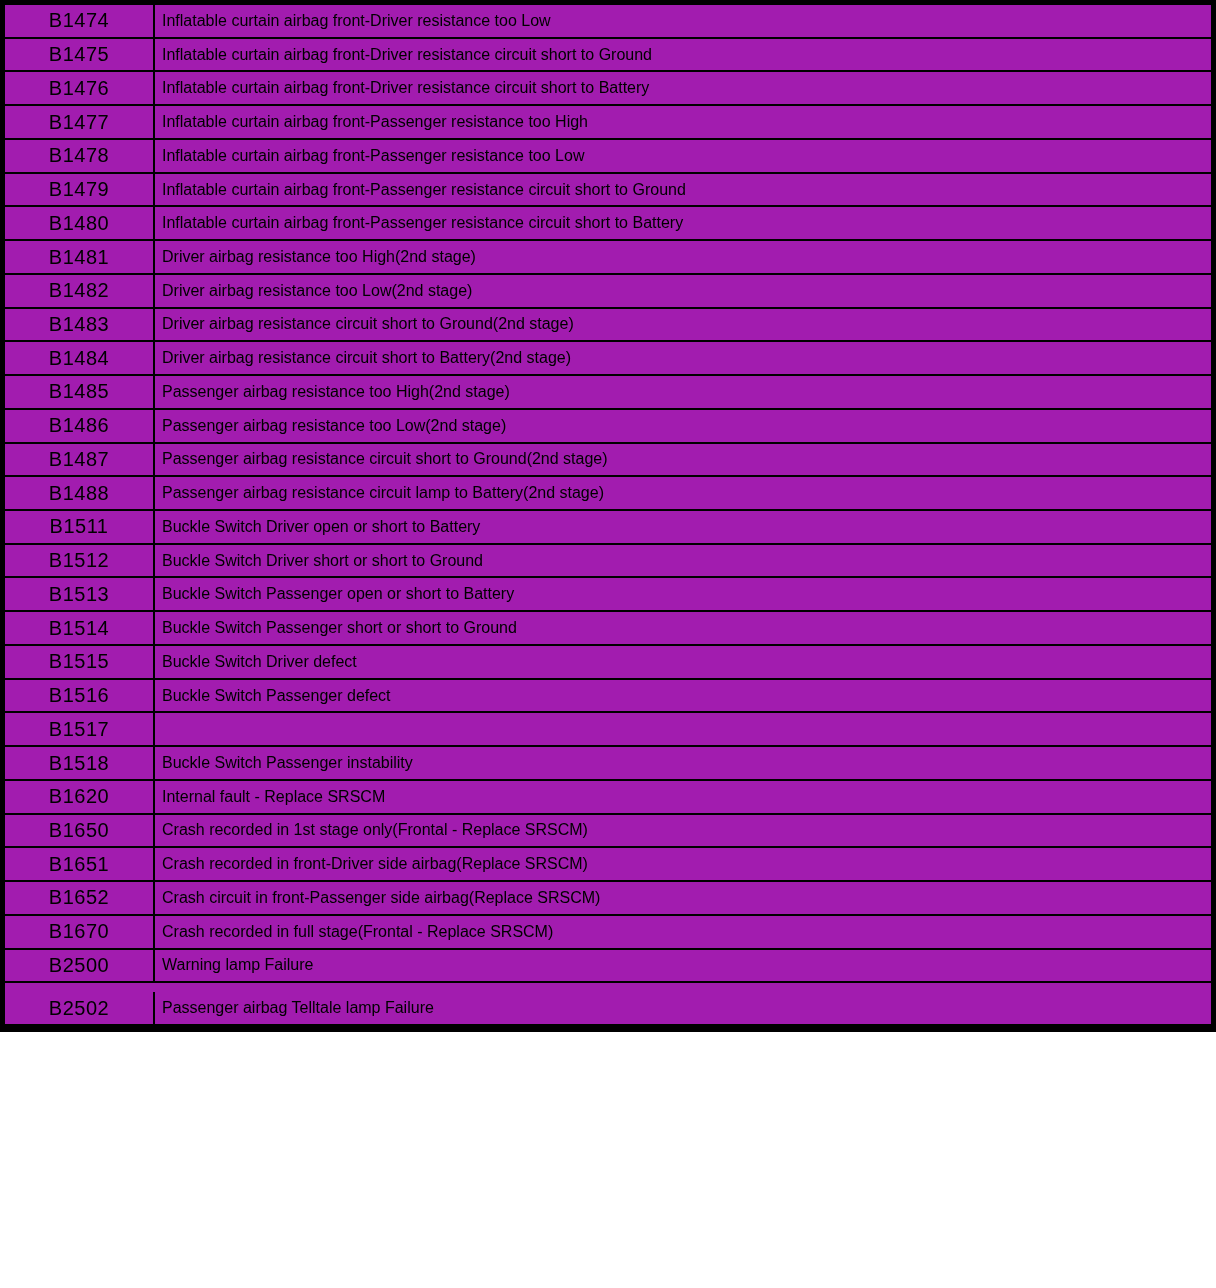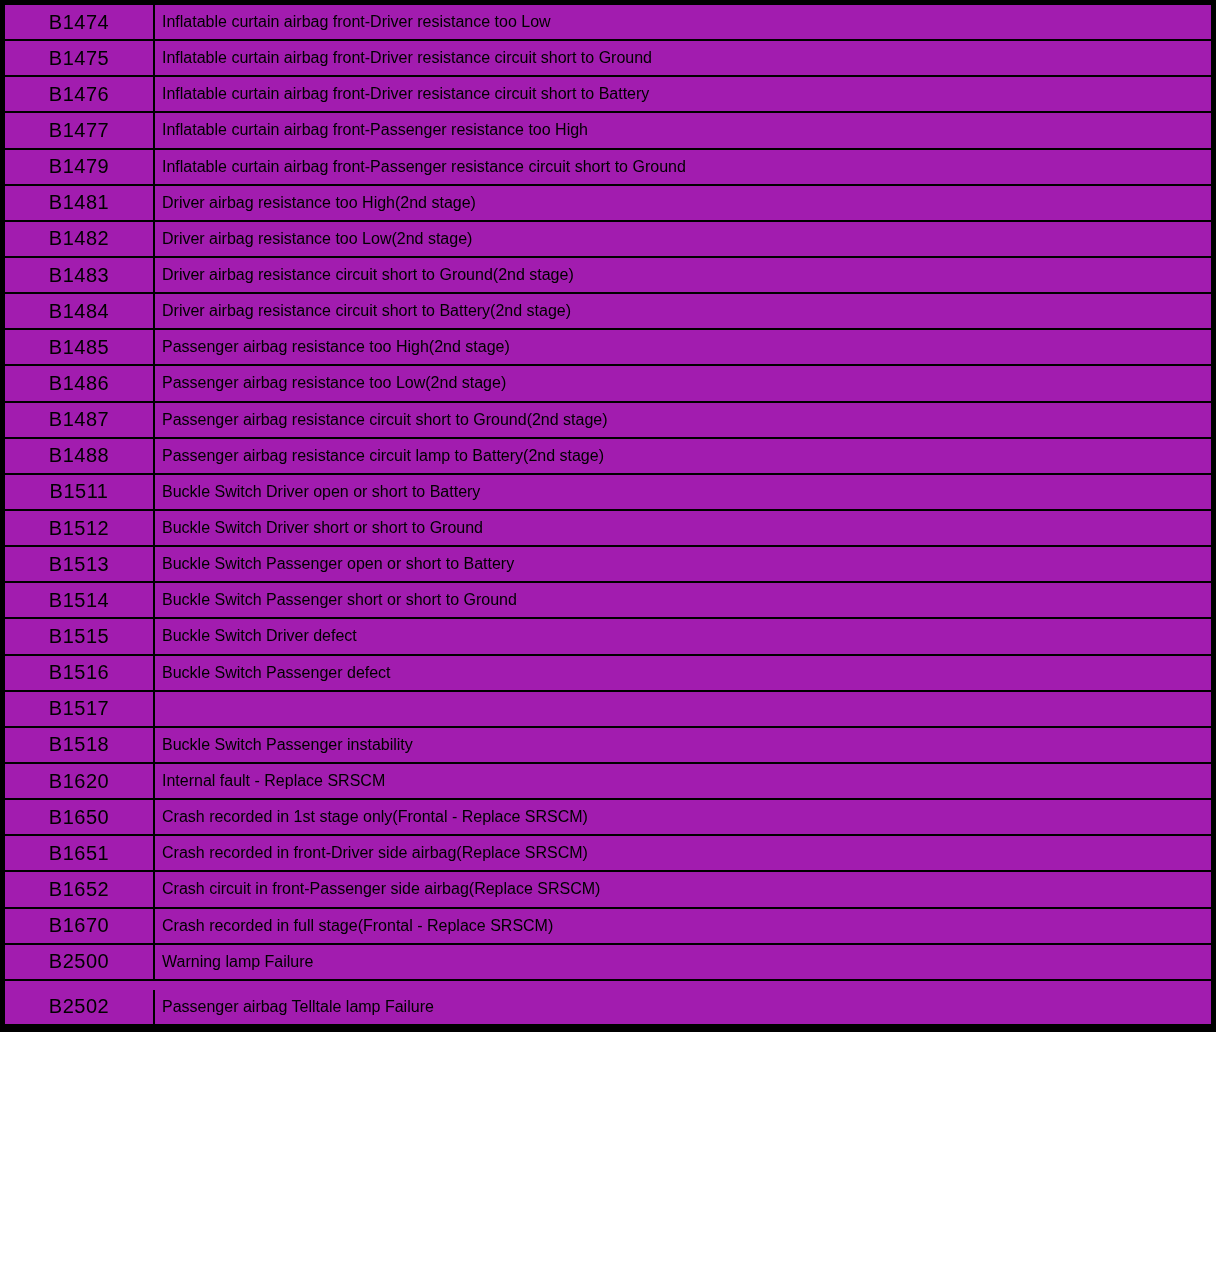--- a/index.html
+++ b/index.html
@@ -67,22 +67,30 @@
     </div>
     <div class="dtc-row">
       <div class="code-cell">B1476</div>
       <div class="desc-cell">Inflatable curtain airbag front-Driver resistance circuit short to Battery</div>
     </div>
     <div class="dtc-row">
       <div class="code-cell">B1477</div>
       <div class="desc-cell">Inflatable curtain airbag front-Passenger resistance too High</div>
     </div>
     <div class="dtc-row">
+      <div class="code-cell">B1478</div>
+      <div class="desc-cell">Inflatable curtain airbag front-Passenger resistance too Low</div>
+    </div>
+    <div class="dtc-row">
       <div class="code-cell">B1479</div>
       <div class="desc-cell">Inflatable curtain airbag front-Passenger resistance circuit short to Ground</div>
+    </div>
+    <div class="dtc-row">
+      <div class="code-cell">B1480</div>
+      <div class="desc-cell">Inflatable curtain airbag front-Passenger resistance circuit short to Battery</div>
     </div>
     <div class="dtc-row">
       <div class="code-cell">B1481</div>
       <div class="desc-cell">Driver airbag resistance too High(2nd stage)</div>
     </div>
     <div class="dtc-row">
       <div class="code-cell">B1482</div>
       <div class="desc-cell">Driver airbag resistance too Low(2nd stage)</div>
     </div>
     <div class="dtc-row">

